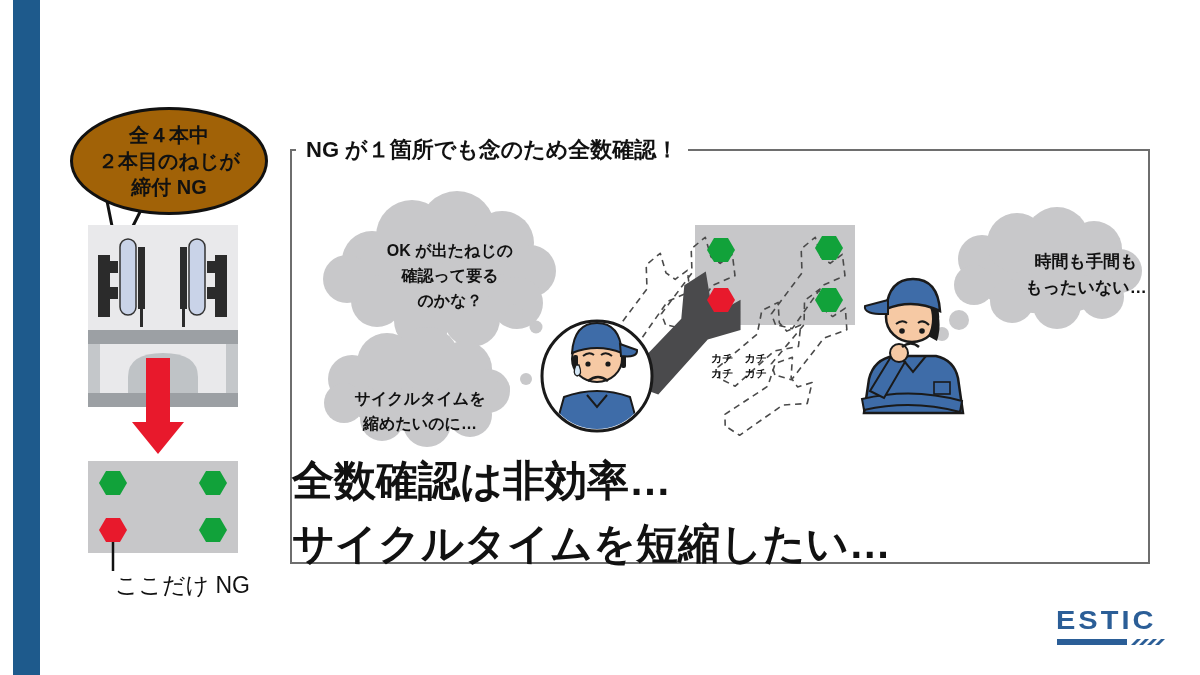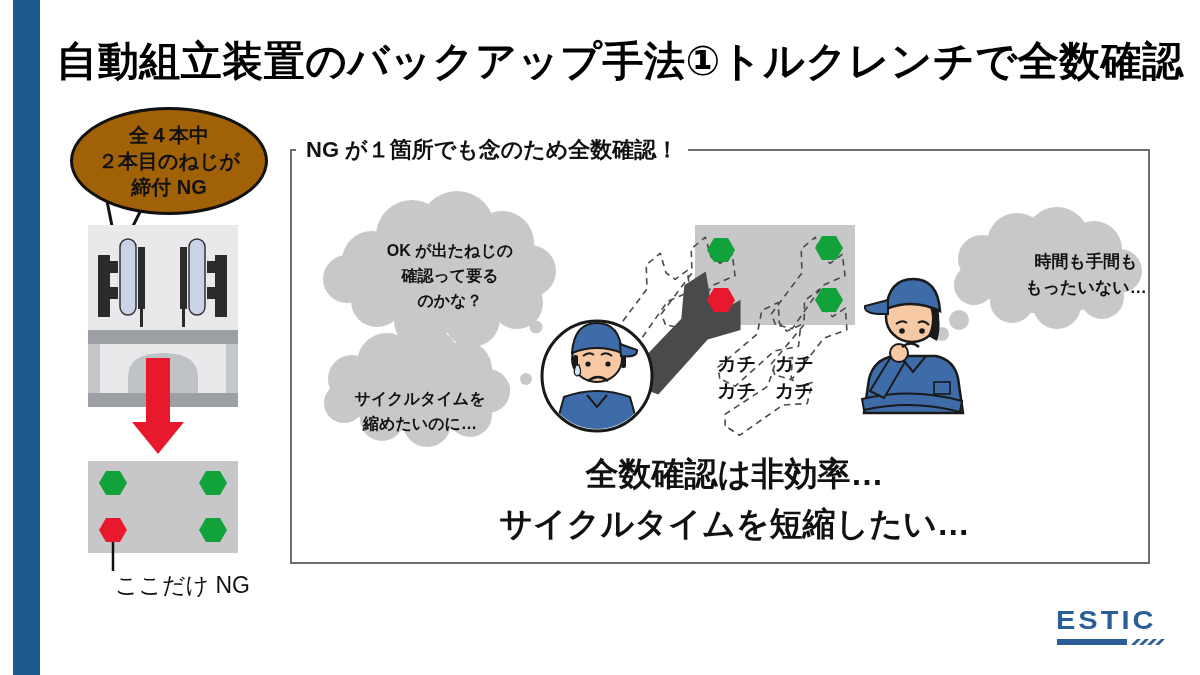--- a/index.html
+++ b/index.html
@@ -27,35 +27,34 @@
   .plate-svg { position:absolute; left:88px; top:461px; }
   .caption { position:absolute; left:78px; top:570px; width:172px; text-align:right; font-size:23px; font-weight:normal; }
   
   .main-box { position:absolute; left:290px; top:149px; width:860px; height:415px; border:2px solid #6e6e6e; background:#fff; }
   .box-label { position:absolute; left:4px; top:-16px; background:#fff; padding:0 10px; font-size:22px; font-weight:bold; white-space:nowrap; }
   .scene { position:absolute; left:0; top:0; }
   .cloud-text { position:absolute; text-align:center; font-size:16px; font-weight:bold; line-height:1.55; }
   .ct1 { left:60px; top:88px; width:196px; }
   .ct2 { left:35px; top:236px; width:186px; }
   .ct3 { left:700px; top:98px; width:188px; font-size:17px; }
-  .sfx { position:absolute; left:372px; top:200px; width:150px; text-align:right; font-size:19px; font-weight:bold; line-height:1.4; }
-  .message { position:absolute; left:0; right:0; top:298px; text-align:center; font-size:33px; font-weight:bold; line-height:1.5;padding-left:29px; }
+  .sfx { position:absolute; left:372px; top:200px; width:150px; text-align:center; font-size:11px; font-weight:bold; line-height:1.4; }
+  .message { position:absolute; left:0; right:0; top:298px; font-size:42px; font-weight:bold; line-height:1.5; }
   
   .logo { position:absolute; left:1056px; top:604px; width:114px; text-align:left; }
   .logo-text { font-size:29px; font-weight:bold; color:#2B5E97; letter-spacing:3px; display:block; transform:scaleY(0.92); }
   .logo-underline { display:block; margin:1px auto 0; }
 </style>
 </head>
 <body>
 
 <div class="page">
 
   <div class="accent-bar"></div>
 
-  <h1 class="title">自動組立装置のバックアップ手法①トルクレンチで全数確認</h1>
 
   <svg class="bubble-tail" width="70" height="64">
     <path d="M14,0 L54,4 L26,60 Z" fill="#ffffff" stroke="#111111" stroke-width="3"></path>
   </svg>
   <div class="speech-bubble">
     <div class="pre">全４本中
 ２本目のねじが
 締付 NG</div>
   </div>
 

